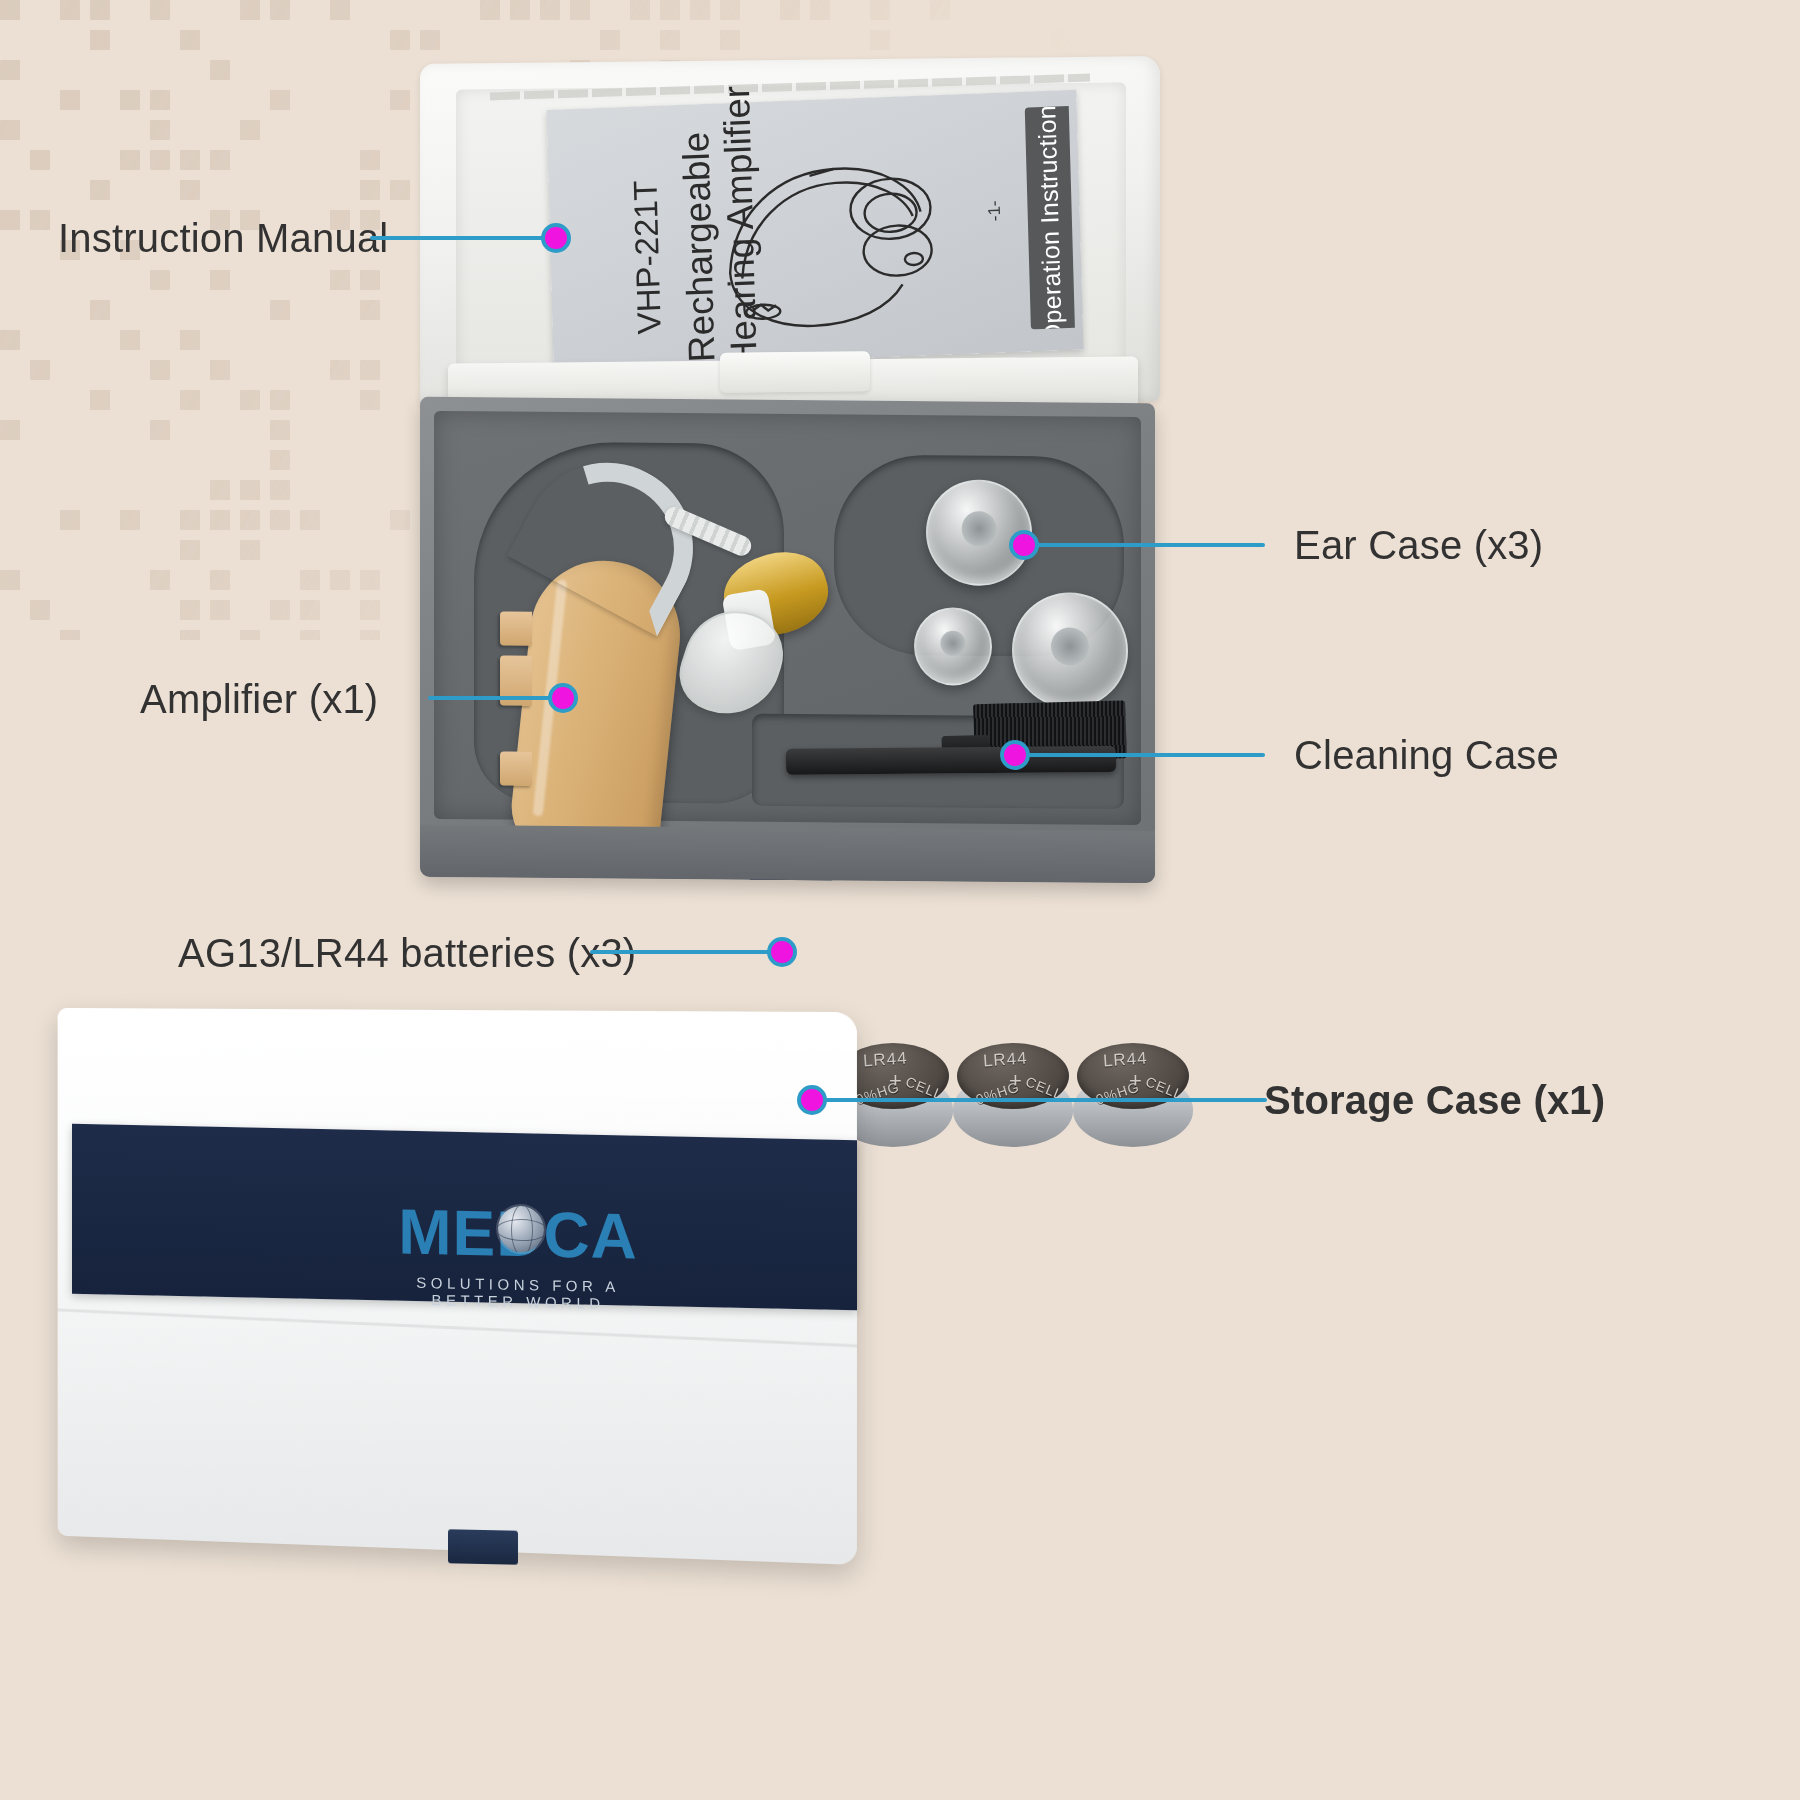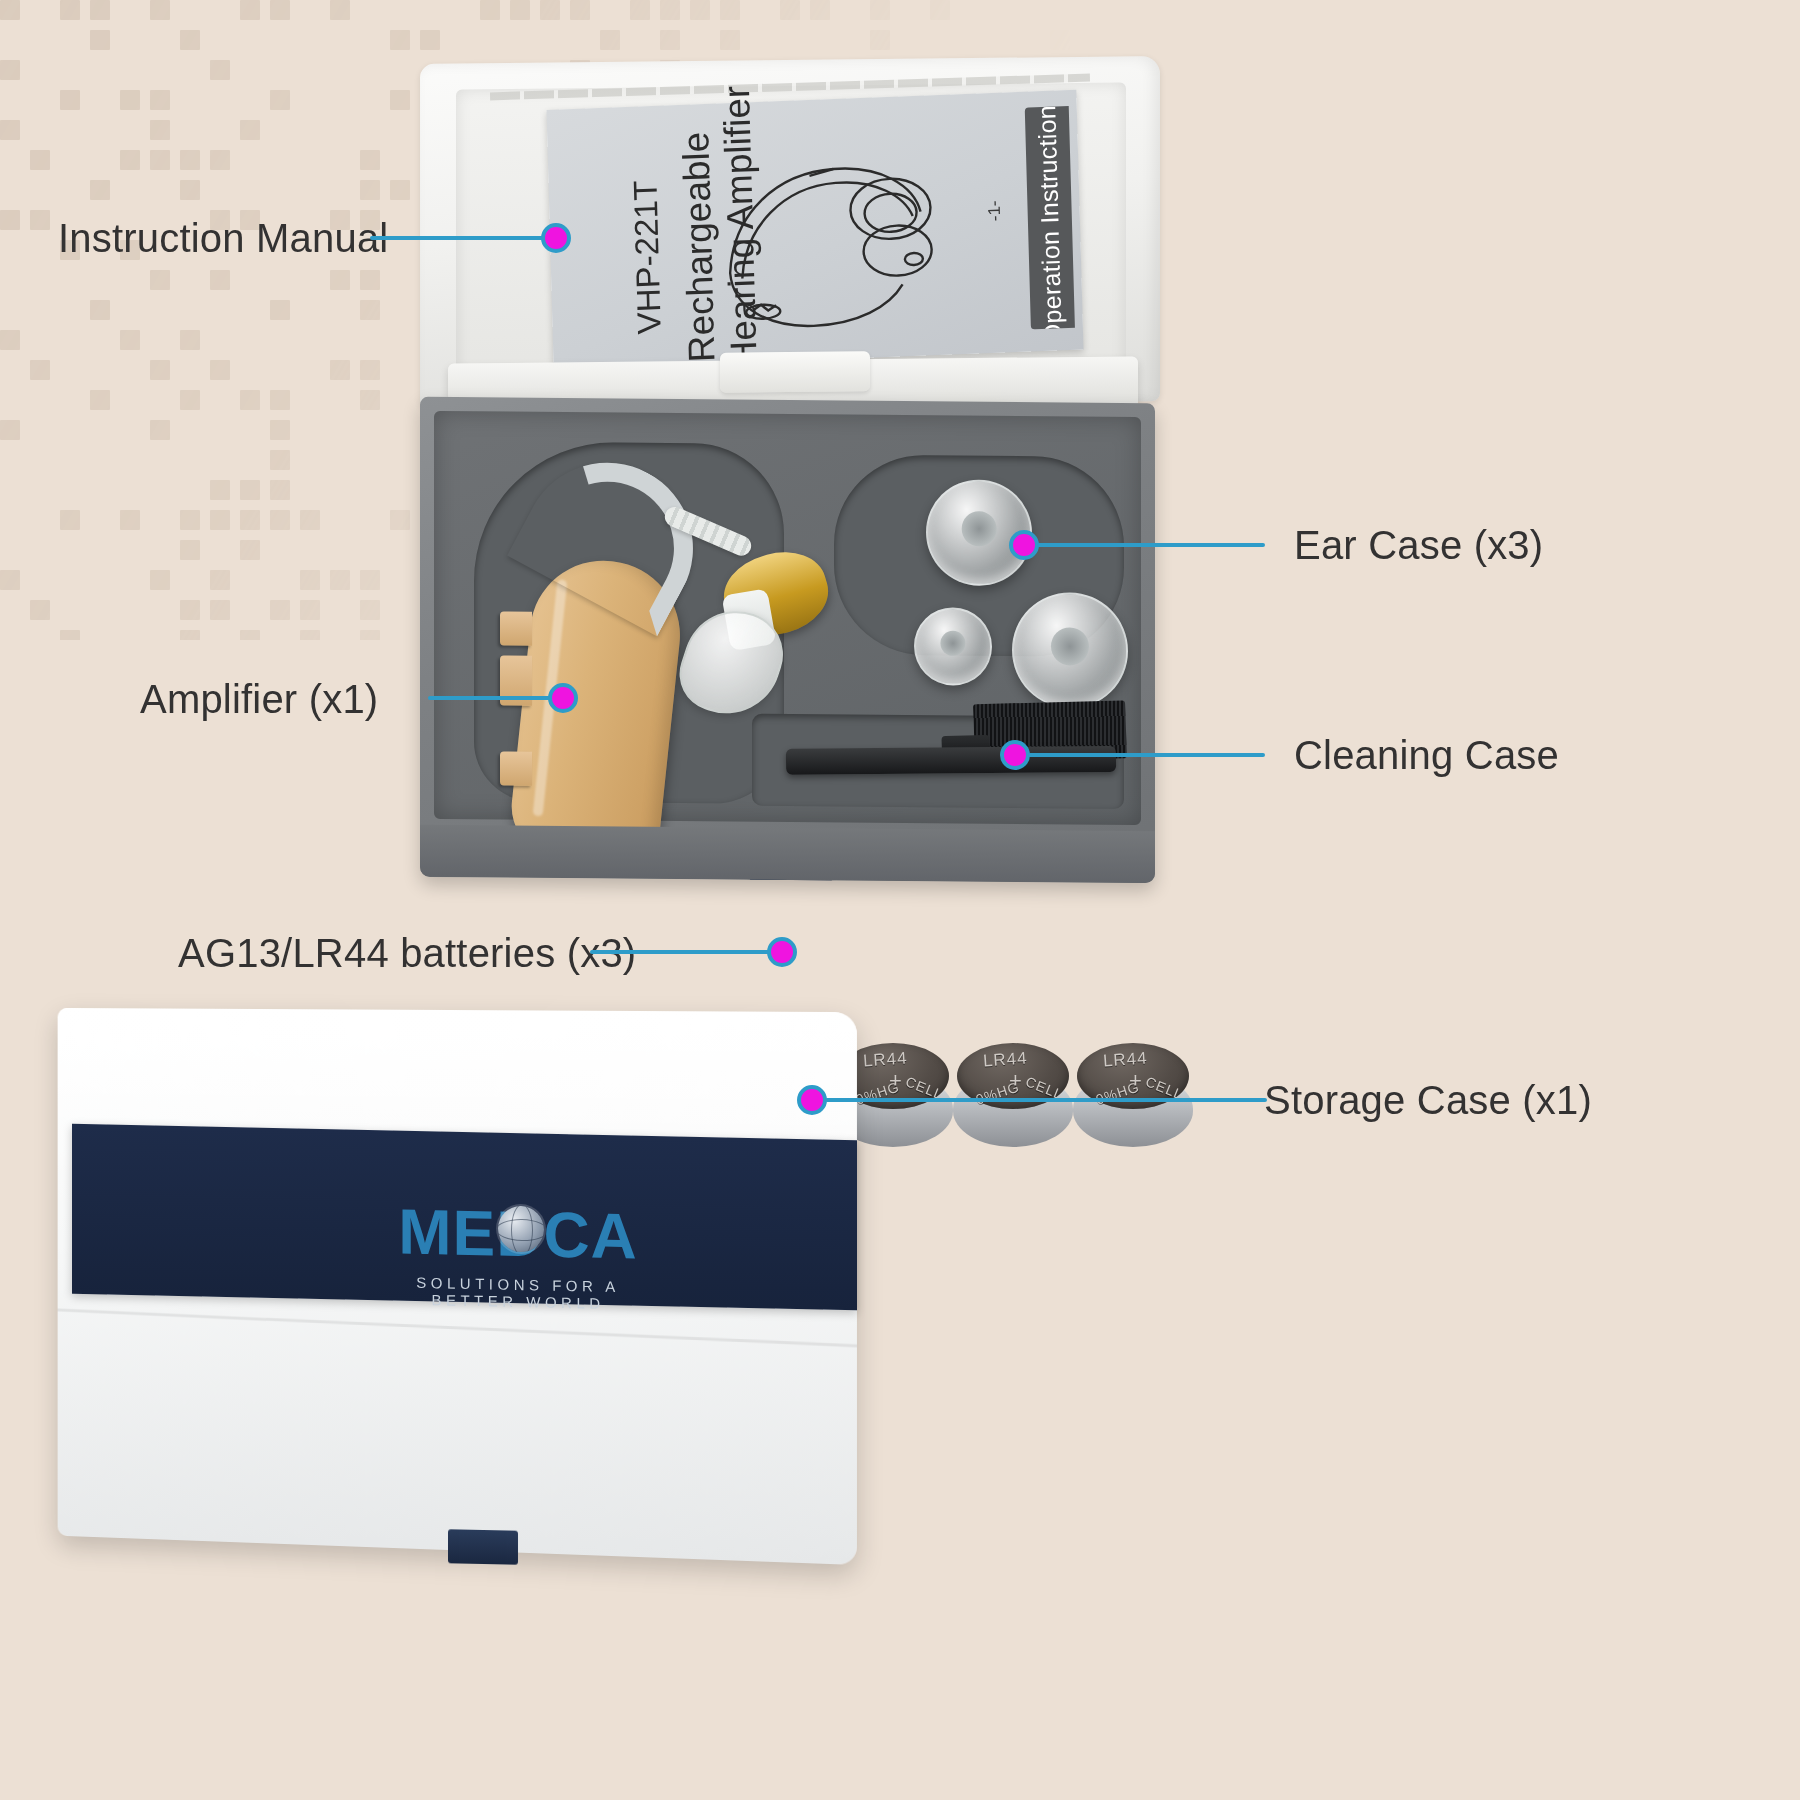--- a/index.html
+++ b/index.html
@@ -757,16 +757,16 @@
   <div class="dot" style="left:1000px; top:740px;"></div>
   <div class="lead-line" style="left:1028px; top:753px; width:237px;"></div>
   <div class="label" style="left:1294px; top:733px;">Cleaning Case</div>
 
   <div class="label" style="left:178px; top:931px;">AG13/LR44 batteries (x3)</div>
   <div class="lead-line" style="left:590px; top:950px; width:192px;"></div>
   <div class="dot" style="left:767px; top:937px;"></div>
 
   <div class="dot" style="left:797px; top:1085px;"></div>
   <div class="lead-line" style="left:825px; top:1098px; width:442px;"></div>
-  <div class="label" style="left:1264px; top:1078px;">Storage Case (x1)</div>
+  <div class="label" style="left:1264px; top:1078px;font-weight:bold;">Storage Case (x1)</div>
 
 
 </div>
 
 </body></html>

